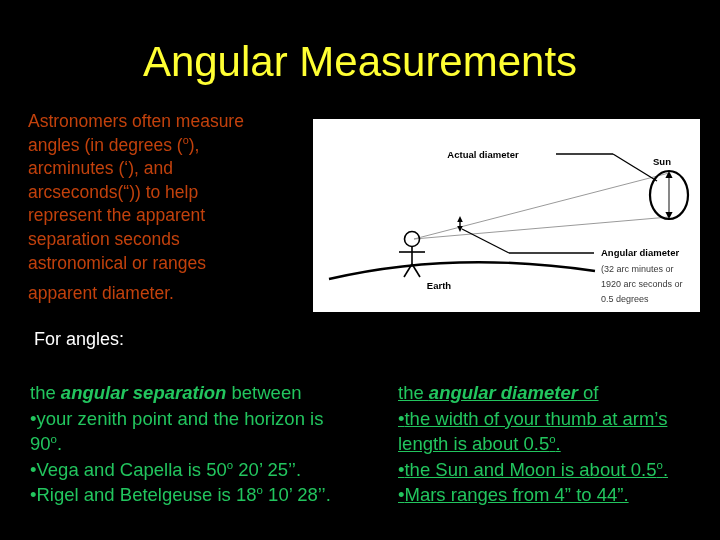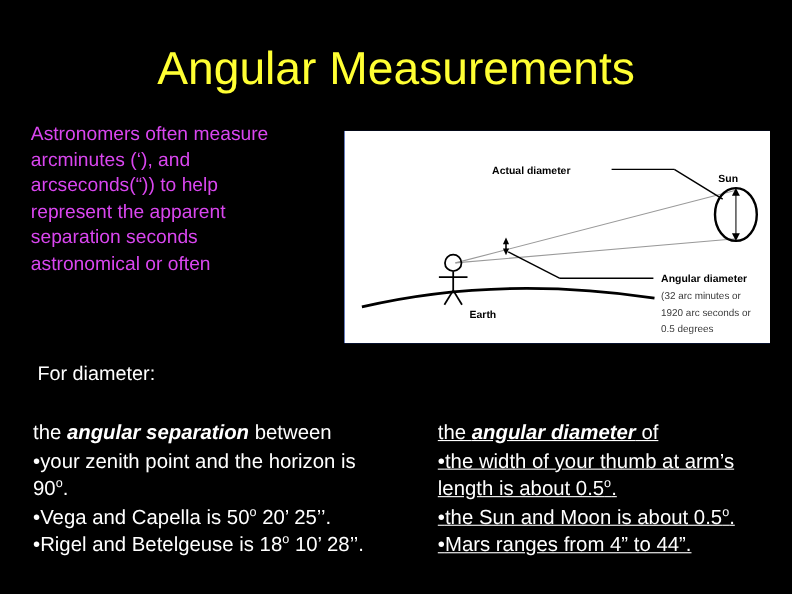--- a/index.html
+++ b/index.html
@@ -39,21 +39,21 @@
   }
 
   
   #intro {
     position: absolute;
     left: 28px;
     top: 110px;
     width: 272px;
     font-size: 17.5px;
     line-height: 23.6px;
-    color: #d946ef;
+    color: #c2410c;
   }
   #intro .ln { display: block; white-space: nowrap; }
   #intro .ln.gap { margin-top: 7px; }
   .sup { font-size: 0.62em; vertical-align: super; line-height: 0; }
 
   
   #figure {
     position: absolute;
     left: 313px;
     top: 119px;
@@ -74,43 +74,45 @@
     color: #ffffff;
     white-space: nowrap;
   }
 
   
   .col {
     position: absolute;
     top: 380px;
     font-size: 18.5px;
     line-height: 25.5px;
-    color: #ffffff;
+    color: #22c55e;
   }
   #col-left  { left: 30px;  width: 368px; }
   #col-right { left: 398px; width: 320px; text-decoration: underline; }
   .col .ln { display: block; white-space: nowrap; }
   .col .center { }
   .col .em { font-weight: bold; font-style: italic; }
   .bullet { letter-spacing: 0px; }
 </style>
 </head>
 <body>
 
 <div id="slide">
 
   <div id="title">Angular Measurements</div>
 
   <div id="intro">
     <span class="ln">Astronomers often measure</span>
+    <span class="ln"><span>angles (in degrees (</span><span class="sup">o</span><span>),</span></span>
     <span class="ln">arcminutes (‘), and</span>
     <span class="ln">arcseconds(“)) to help</span>
     <span class="ln">represent the apparent</span>
     <span class="ln">separation seconds</span>
-    <span class="ln">astronomical or often</span>
+    <span class="ln">astronomical or ranges</span>
+    <span class="ln gap">apparent diameter.</span>
   </div>
 
   <div id="figure">
     <svg width="387" height="193" viewBox="0 0 387 193" xmlns="http://www.w3.org/2000/svg">
       <rect x="0" y="0" width="387" height="193" fill="#ffffff"></rect>
 
       <g stroke="#9a9a9a" stroke-width="1" fill="none">
         <line x1="101" y1="120" x2="356" y2="54"></line>
         <line x1="101" y1="120" x2="356" y2="98"></line>
       </g>
@@ -151,21 +153,21 @@
       <text x="170" y="39" font-family="Liberation Sans, sans-serif" font-size="9.5" font-weight="bold" fill="#000000" text-anchor="middle">Actual diameter</text>
       <text x="349" y="46" font-family="Liberation Sans, sans-serif" font-size="9.5" font-weight="bold" fill="#000000" text-anchor="middle">Sun</text>
       <text x="126" y="170" font-family="Liberation Sans, sans-serif" font-size="9.5" font-weight="bold" fill="#000000" text-anchor="middle">Earth</text>
       <text x="288" y="137" font-family="Liberation Sans, sans-serif" font-size="9.5" font-weight="bold" fill="#000000">Angular diameter</text>
       <text x="288" y="153" font-family="Liberation Sans, sans-serif" font-size="9" fill="#3a3a3a">(32 arc minutes or</text>
       <text x="288" y="168" font-family="Liberation Sans, sans-serif" font-size="9" fill="#3a3a3a">1920 arc seconds or</text>
       <text x="288" y="183" font-family="Liberation Sans, sans-serif" font-size="9" fill="#3a3a3a">0.5 degrees</text>
     </svg>
   </div>
 
-  <div id="forexample">For diameter:</div>
+  <div id="forexample">For angles:</div>
 
   <div class="col" id="col-left">
     <span class="ln"><span>the </span><span class="em">angular separation</span><span> between</span></span>
 
     <span class="ln"><span class="bullet">•</span><span>your zenith point and the horizon is</span></span>
     <span class="ln center"><span>90</span><span class="sup">o</span><span>.</span></span>
 
     <span class="ln"><span class="bullet">•</span><span>Vega and Capella is 50</span><span class="sup">o</span><span> 20’ 25’’.</span></span>
 
     <span class="ln"><span class="bullet">•</span><span>Rigel and Betelgeuse is 18</span><span class="sup">o</span><span> 10’ 28’’.</span></span>

